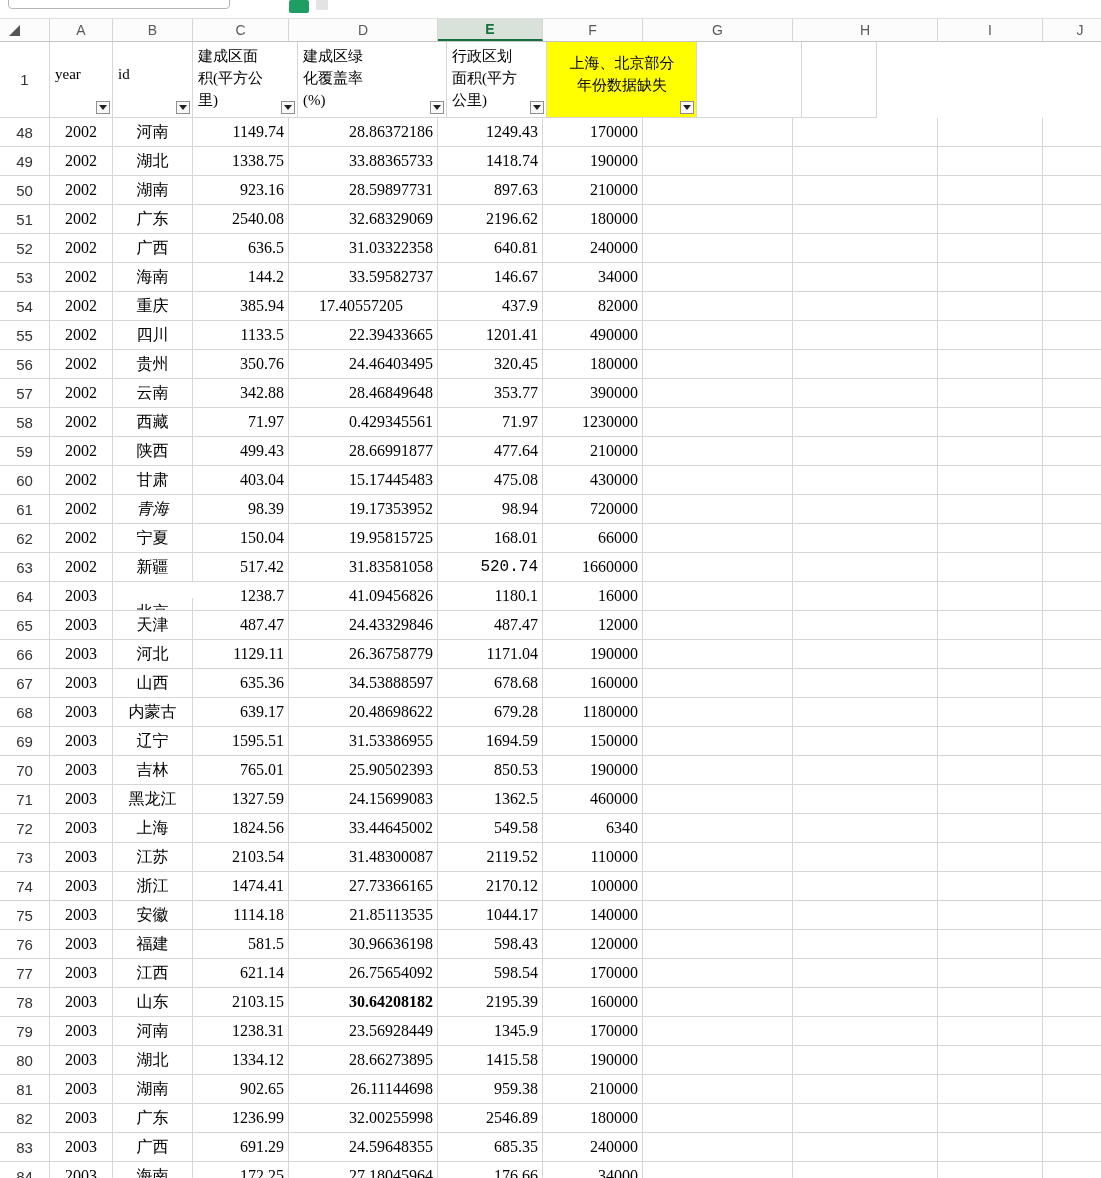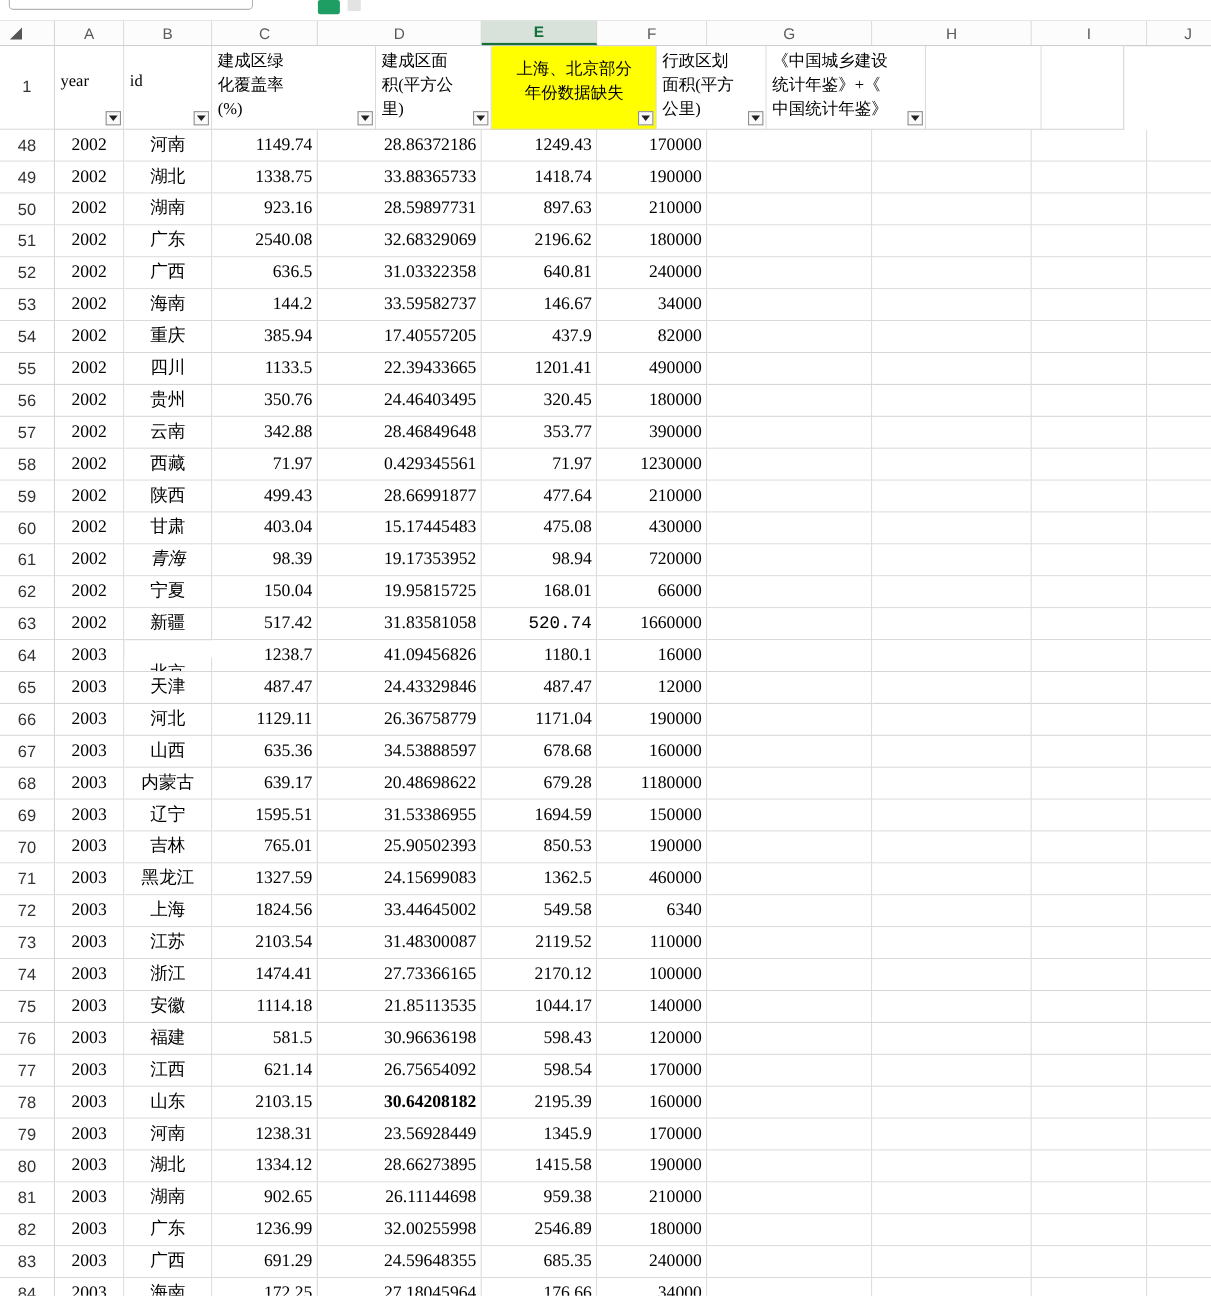--- a/index.html
+++ b/index.html
@@ -89,55 +89,47 @@
           <div class="filter-btn">
             <div class="arrow"></div>
           </div>
         </div>
         <div class="cell hdr-cell v-center" style="width: 80px;">
           <span class="hdr-text">id</span>
           <div class="filter-btn">
             <div class="arrow"></div>
           </div>
         </div>
-        <div class="cell hdr-cell" style="width: 149px;">
-          <span class="hdr-text">建成区绿
-化覆盖率
-(%)</span>
-          <div class="filter-btn">
-            <div class="arrow"></div>
-          </div>
-        </div>
         <div class="cell hdr-cell" style="width: 105px;">
           <span class="hdr-text">建成区面
 积(平方公
 里)</span>
           <div class="filter-btn">
             <div class="arrow"></div>
           </div>
         </div>
-        <div class="cell hdr-cell v-center h-center" style="width: 150px; background: rgb(255, 255, 0);">
-          <span class="hdr-text">上海、北京部分
-年份数据缺失</span>
+        <div class="cell hdr-cell" style="width: 149px;">
+          <span class="hdr-text">建成区绿
+化覆盖率
+(%)</span>
           <div class="filter-btn">
             <div class="arrow"></div>
           </div>
         </div>
         <div class="cell hdr-cell" style="width: 100px;">
           <span class="hdr-text">行政区划
 面积(平方
 公里)</span>
           <div class="filter-btn">
             <div class="arrow"></div>
           </div>
         </div>
-        <div class="cell hdr-cell" style="width: 145px;">
-          <span class="hdr-text">《中国城乡建设
-统计年鉴》+《
-中国统计年鉴》</span>
+        <div class="cell hdr-cell v-center h-center" style="width: 150px; background: rgb(255, 255, 0);">
+          <span class="hdr-text">上海、北京部分
+年份数据缺失</span>
           <div class="filter-btn">
             <div class="arrow"></div>
           </div>
         </div>
         <div class="cell hdr-cell" style="width: 105px;"></div>
         <div class="cell hdr-cell" style="width: 75px;"></div>
       </div>
       <div class="row">
         <div class="rownum">48</div>
         <div class="cell ctr" style="width: 63px;">2002</div>
@@ -214,21 +206,21 @@
         <div class="cell" style="width: 150px;"></div>
         <div class="cell" style="width: 145px;"></div>
         <div class="cell" style="width: 105px;"></div>
         <div class="cell" style="width: 75px;"></div>
       </div>
       <div class="row">
         <div class="rownum">54</div>
         <div class="cell ctr" style="width: 63px;">2002</div>
         <div class="cell ctr" style="width: 80px;">重庆</div>
         <div class="cell num" style="width: 96px;">385.94</div>
-        <div class="cell num" style="width: 149px;">17.40557205</div>
+        <div class="cell num" style="width: 149px; text-align: center;">17.40557205</div>
         <div class="cell num" style="width: 105px;">437.9</div>
         <div class="cell num" style="width: 100px;">82000</div>
         <div class="cell" style="width: 150px;"></div>
         <div class="cell" style="width: 145px;"></div>
         <div class="cell" style="width: 105px;"></div>
         <div class="cell" style="width: 75px;"></div>
       </div>
       <div class="row">
         <div class="rownum">55</div>
         <div class="cell ctr" style="width: 63px;">2002</div>

